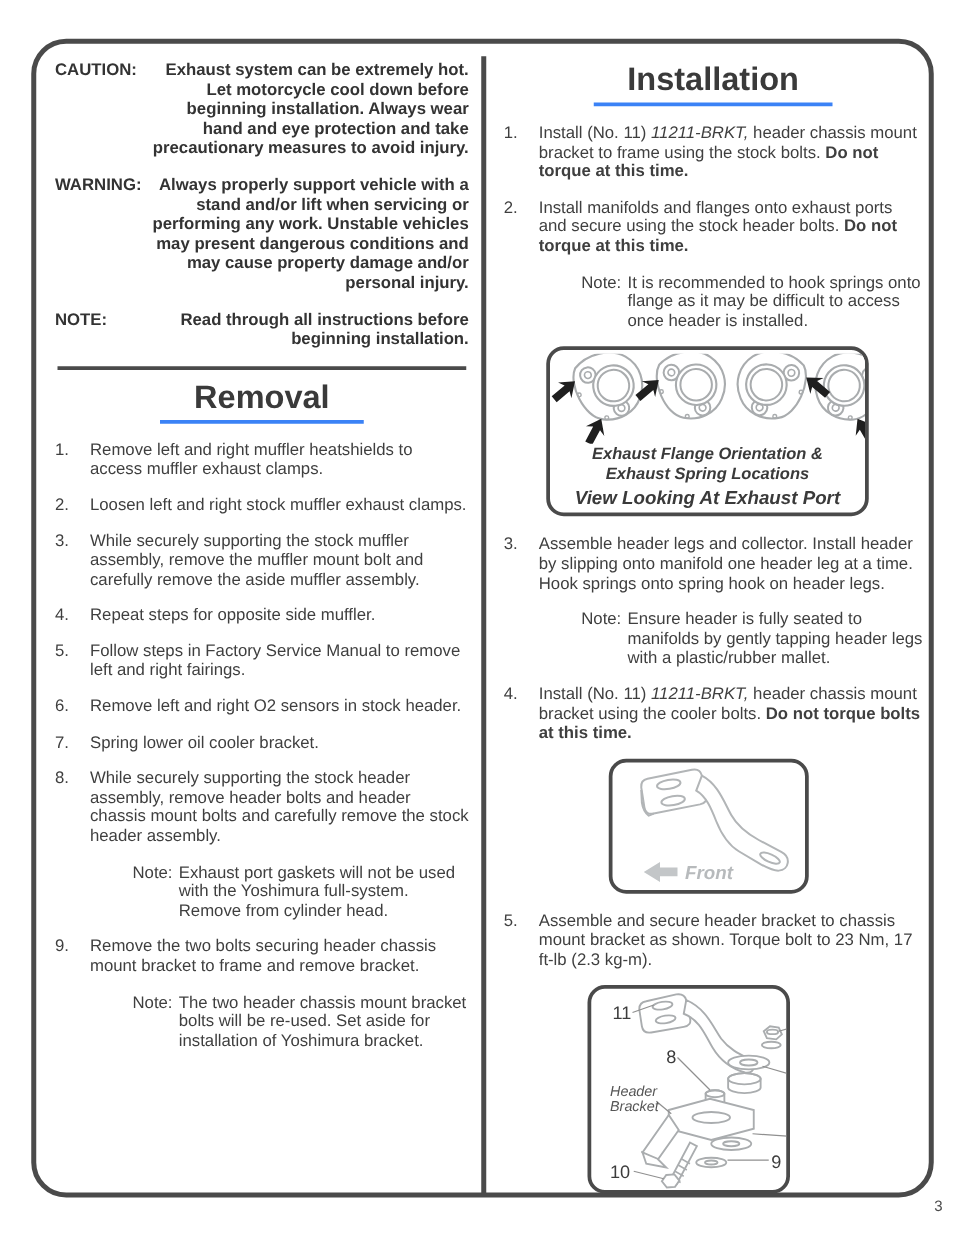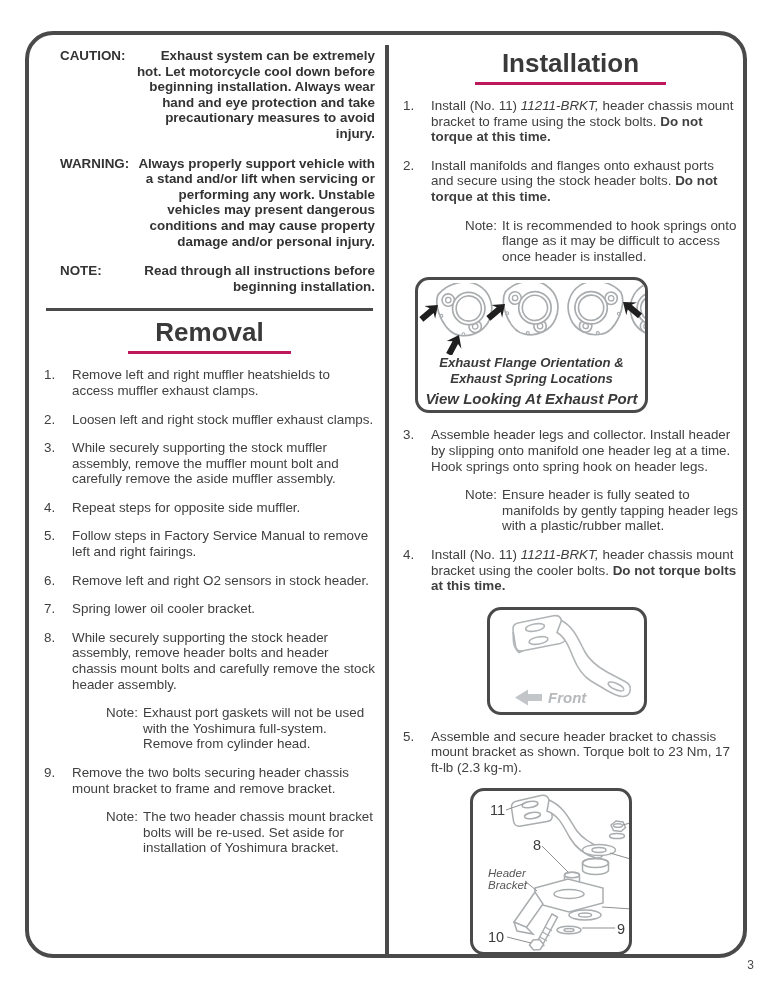--- a/index.html
+++ b/index.html
@@ -7,39 +7,39 @@
   body { width:773px; height:1000px; font-family:"Liberation Sans", sans-serif; }
   .page { position:relative; width:773px; height:1000px; background:#fff; color:#3f3f3f; overflow:hidden; }
   .frame { position:absolute; left:25px; top:31px; width:722px; height:927px;
            border:4px solid #4a4a4a; border-radius:28px; }
   .divider { position:absolute; left:385px; top:45px; width:4px; height:911px; background:#4a4a4a; }
   .col { position:absolute; font-size:13.4px; line-height:15.6px; }
   .col-left  { left:44px; top:48px; width:331px; }
   .col-right { left:403px; top:44px; width:335px; }
 
   .notice { display:flex; margin-bottom:14px; font-weight:bold; color:#333; }
-  .notice-label { width:75px; flex:none;margin-left:16px; }
+  .notice-label { width:75px; flex:none; }
   .notice-text { flex:1;text-align:right; }
   .sep { border-top:3px solid #4a4a4a; margin:12px 2px 6px 2px; }
 
   .heading { text-align:center; margin:4px 0 13px 0; }
   .heading span { display:inline-block; font-size:26px; line-height:30px; font-weight:bold; color:#3a3a3a;
-                  border-bottom:3px solid #be185d; padding:0 27px 4px 27px; }
+                  border-bottom:3px solid #3b82f6; padding:0 27px 4px 27px; }
 
   .step { display:flex; margin-bottom:13px; }
   .step-num { width:20px; flex:none; }
   .step-body { flex:1; margin-left:8px; }
   .seg-b { font-weight:bold; }
   .seg-i { font-style:italic; }
   .note { display:flex; margin:13px 0 13px 62px; }
   .note-label { flex:none; margin-right:5px; }
   .note-text { flex:1; }
 
   .diagram-box { border:3px solid #4a4a4a; border-radius:14px; background:#fff; overflow:hidden; }
-  .flange-box   { width:233px; height:136px; margin:3px 0 14px 12px; padding-top:3px; }
+  .flange-box   { width:258px; height:136px; margin:3px 0 14px 34px; padding-top:3px; }
   .bracket-box  { width:160px; height:108px; margin:3px 0 14px 84px; }
   .exploded-box { width:162px; height:167px; margin:5px 4px 0 67px; }
   .flange-caption { text-align:center; font-weight:bold; font-style:italic; font-size:13.2px; line-height:16px; color:#3a3a3a; }
   .flange-caption-lg { font-size:15px; line-height:18px; margin-top:3px; }
 
   .page-number { position:absolute; left:730px; top:958px; width:24px; text-align:right;
                  font-size:12px; color:#4a4a4a; }
   svg { display:block; }
   svg text { font-family:"Liberation Sans", sans-serif; }
 </style>

